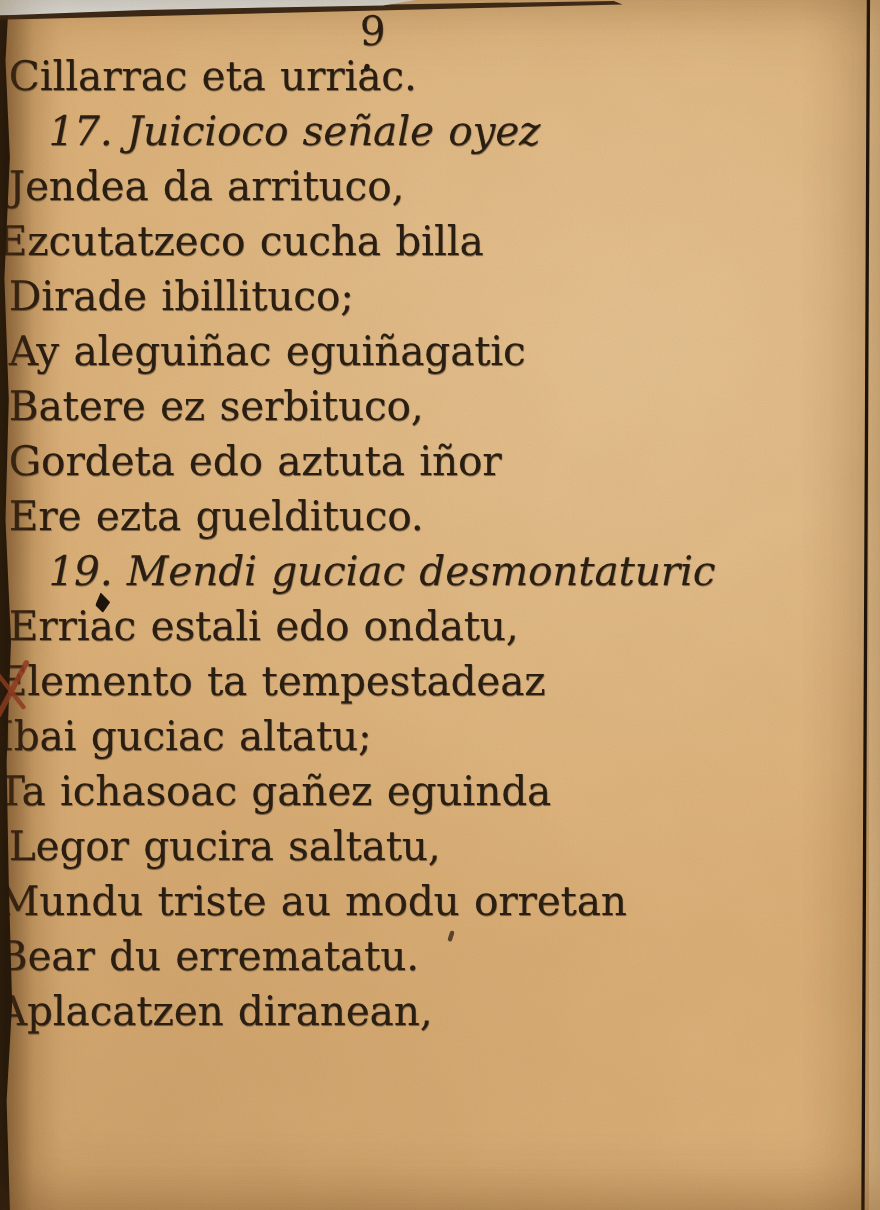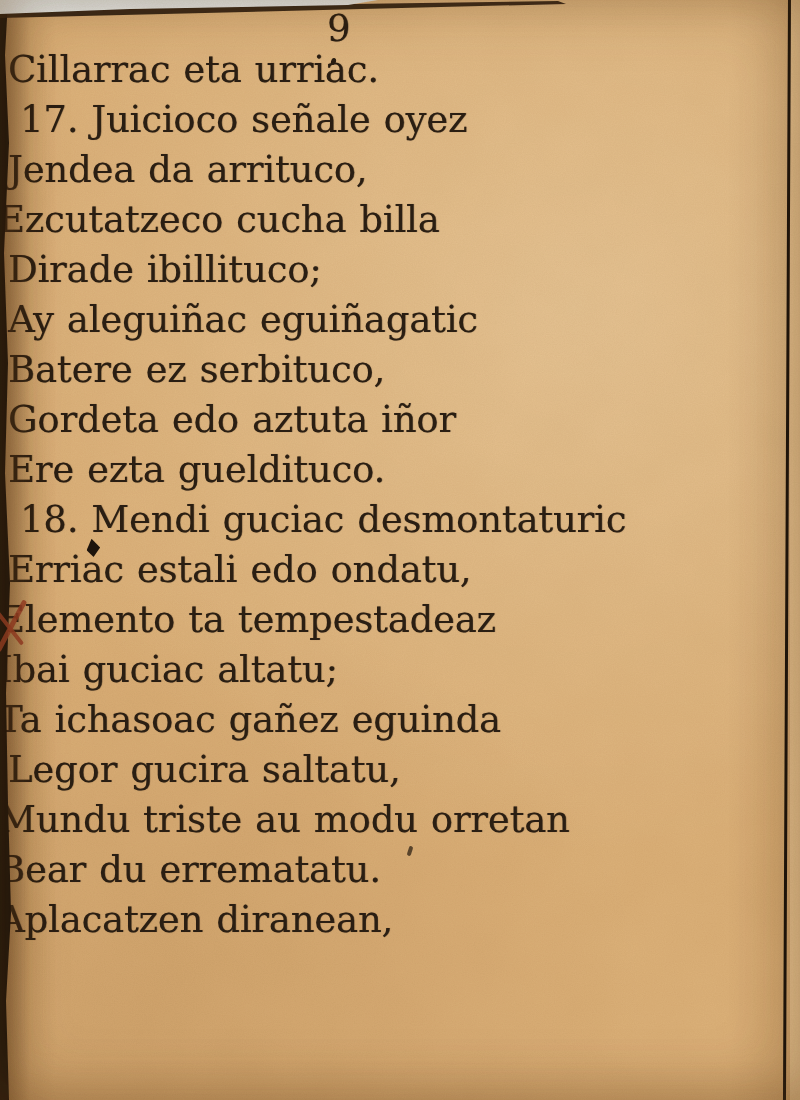--- a/index.html
+++ b/index.html
@@ -35,21 +35,21 @@
   .page-number{position:absolute;left:327px;top:7px;z-index:2;
     font-size:37px;color:var(--ink,#2b1f13);
     text-shadow:.4px .4px .7px rgba(43,31,19,.5);}
   .dot-speck{position:absolute;left:331px;top:58px;width:5px;height:7px;
     background:var(--ink,#2b1f13);border-radius:50%;z-index:2;transform:rotate(14deg);}
   .text-block{position:absolute;left:0;top:45px;width:780px;z-index:2;
     color:var(--ink,#2b1f13);font-size:37px;line-height:50px;
     letter-spacing:-0.2px;word-spacing:1.5px;
     text-shadow:.45px .45px .7px rgba(43,31,19,.55);}
   .line{height:50px;white-space:nowrap;padding-left:8px;}
-  .line.indent{padding-left:20px;}
+  .line.indent{padding-left:44px;font-style:italic;}
   .line.flush{padding-left:2px;margin-left:-4px;}
   .ink-blot{position:absolute;left:87px;top:539px;width:13px;height:18px;z-index:2;
     background:#1d140c;clip-path:polygon(25% 0,100% 42%,60% 100%,0 68%);
     transform:rotate(8deg);}
   .accent-speck{position:absolute;left:408px;top:846px;width:4px;height:10px;z-index:2;
     background:#3a2a1a;border-radius:2px;transform:rotate(18deg);opacity:.8;}
   .red-mark{position:absolute;left:-3px;top:597px;width:34px;height:62px;z-index:7;}
   .red-mark i{position:absolute;display:block;background:var(--red-mark,#9c3d26);
     border-radius:3px;opacity:.85;}
   .red-mark .s1{left:12px;top:0;width:5px;height:58px;transform:rotate(28deg);}
@@ -78,21 +78,21 @@
   <div class="text-block">
     <div class="line">Cillarrac eta urriac.</div>
     <div class="line indent">17. Juicioco señale oyez</div>
     <div class="line">Jendea da arrituco,</div>
     <div class="line flush">Ezcutatzeco cucha billa</div>
     <div class="line">Dirade ibillituco;</div>
     <div class="line">Ay aleguiñac eguiñagatic</div>
     <div class="line">Batere ez serbituco,</div>
     <div class="line">Gordeta edo aztuta iñor</div>
     <div class="line">Ere ezta gueldituco.</div>
-    <div class="line indent">18. Mendi guciac desmontaturic</div>
+    <div class="line indent">19. Mendi guciac desmontaturic</div>
     <div class="line">Erriac estali edo ondatu,</div>
     <div class="line flush">Elemento ta tempestadeaz</div>
     <div class="line flush">Ibai guciac altatu;</div>
     <div class="line flush">Ta ichasoac gañez eguinda</div>
     <div class="line">Legor gucira saltatu,</div>
     <div class="line flush">Mundu triste au modu orretan</div>
     <div class="line flush">Bear du errematatu.</div>
     <div class="line flush">Aplacatzen diranean,</div>
   </div>
 

